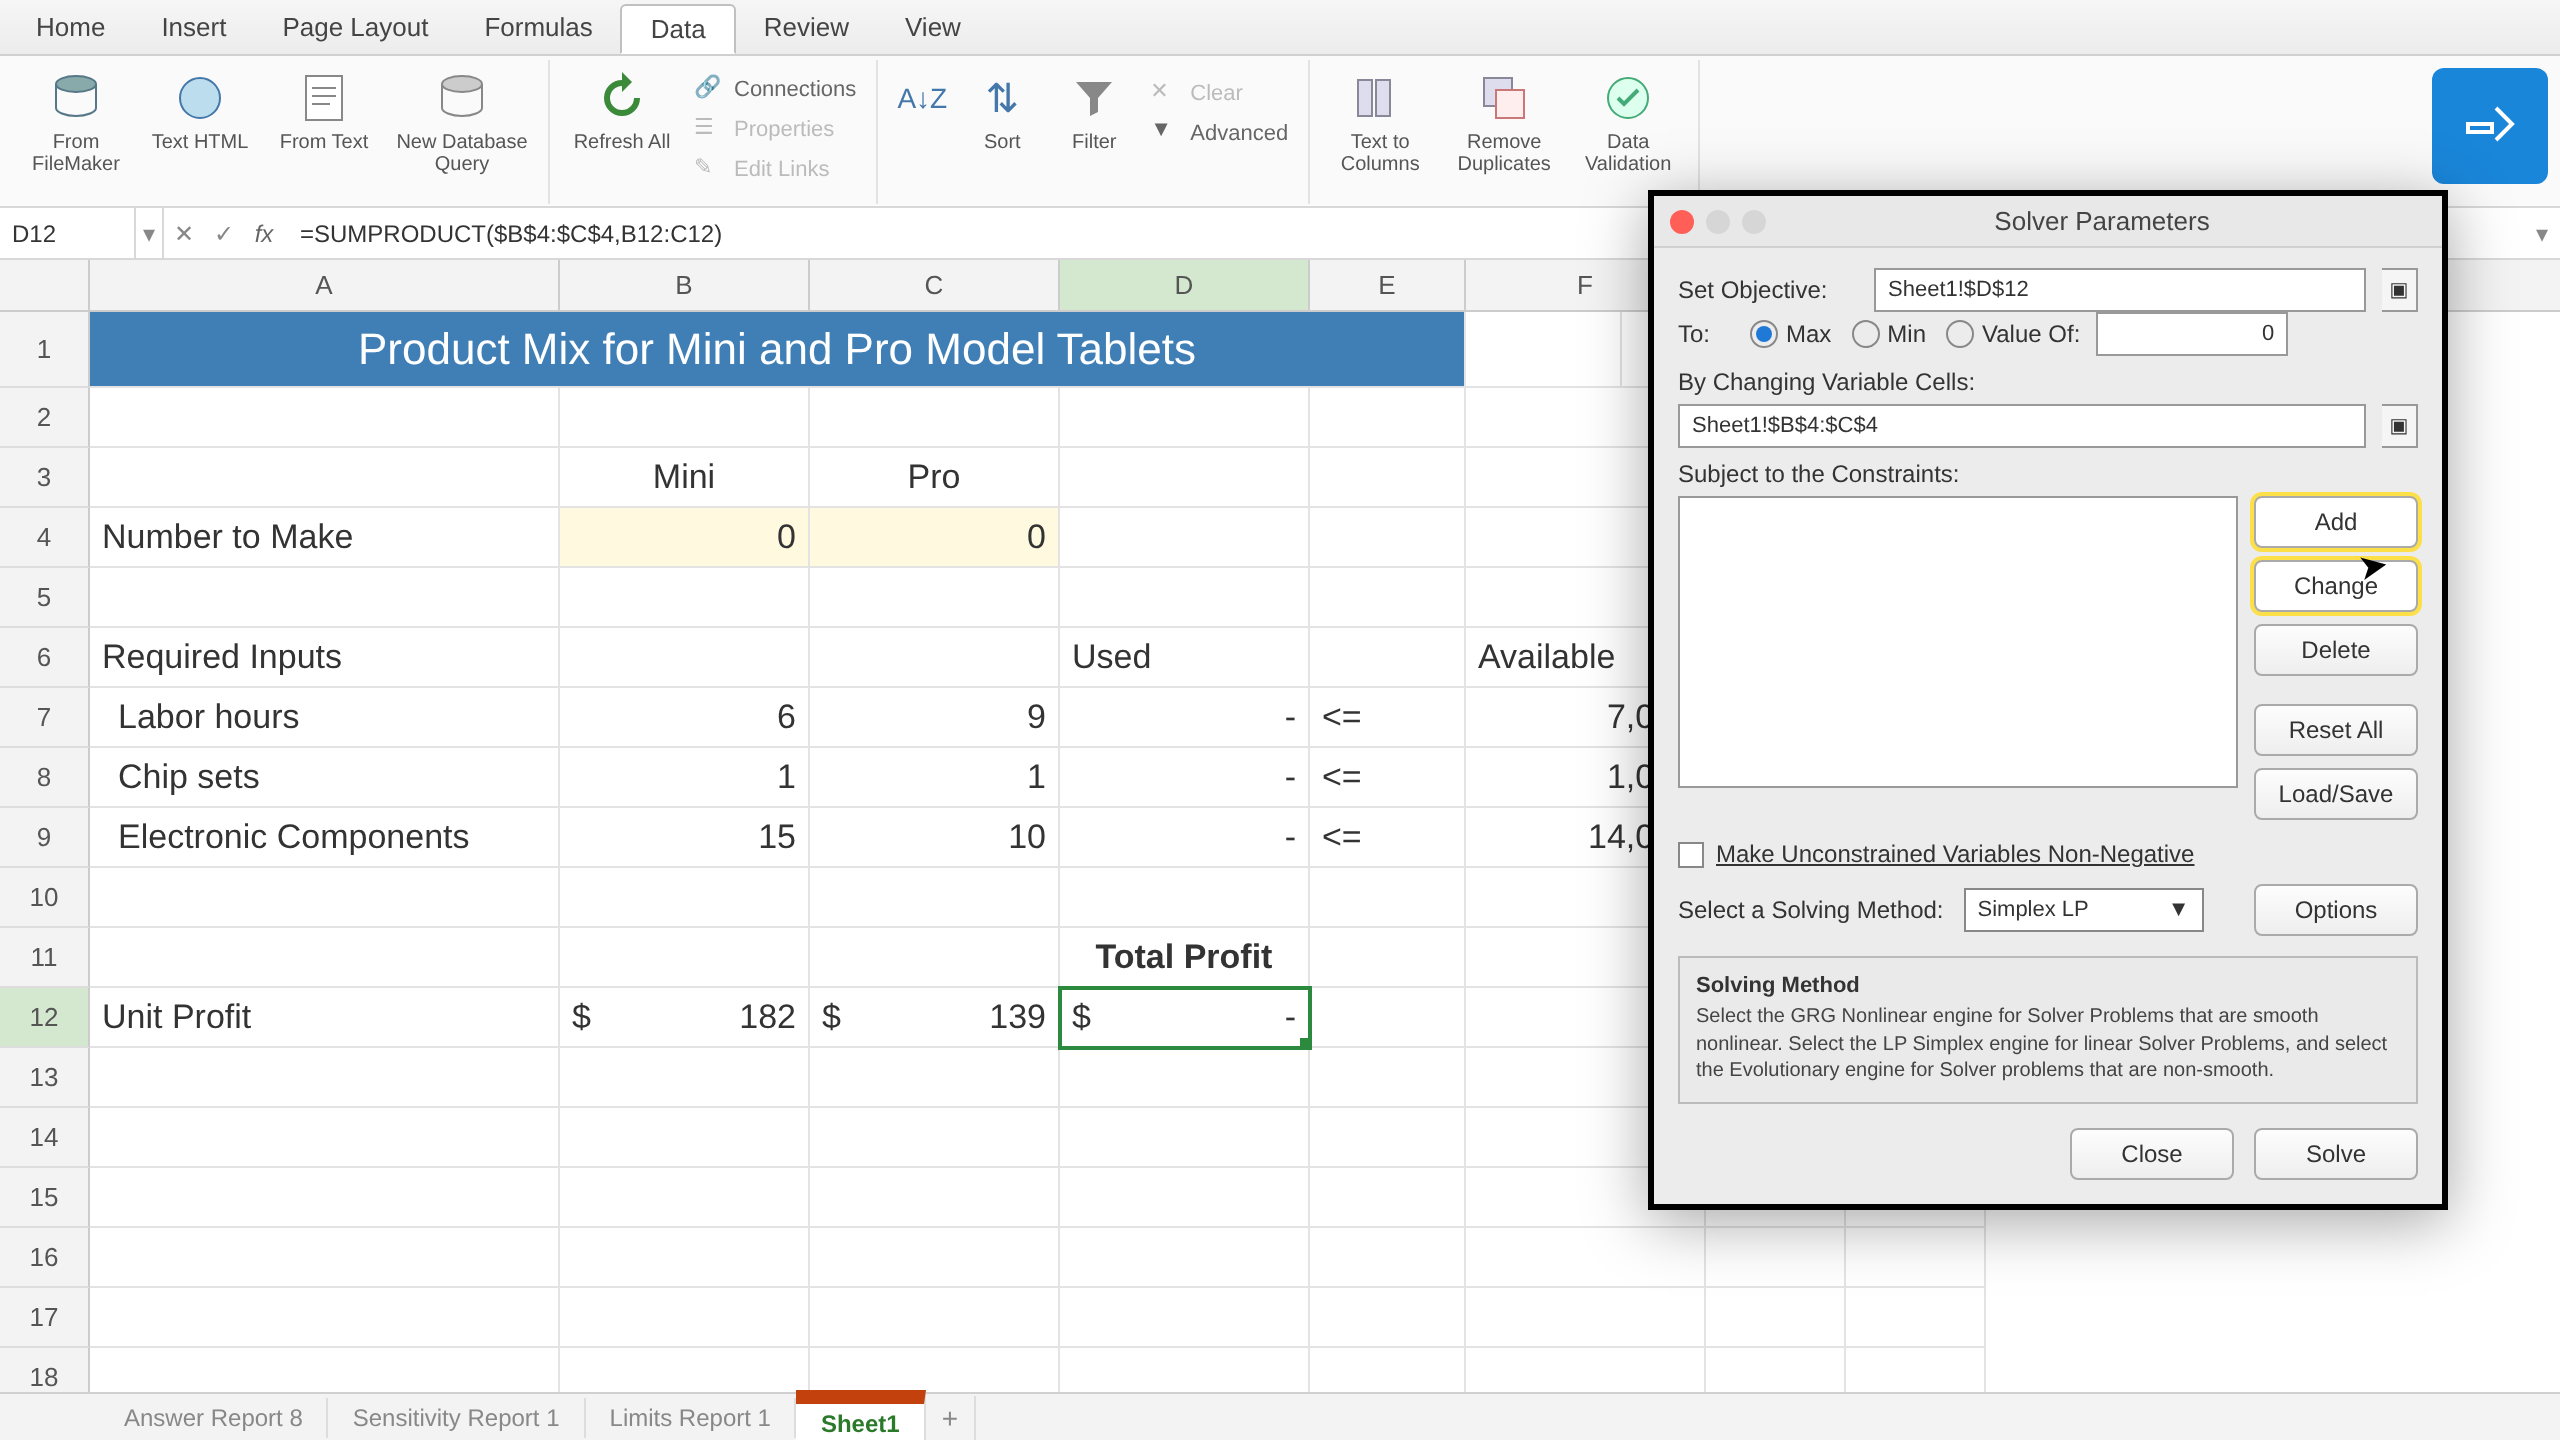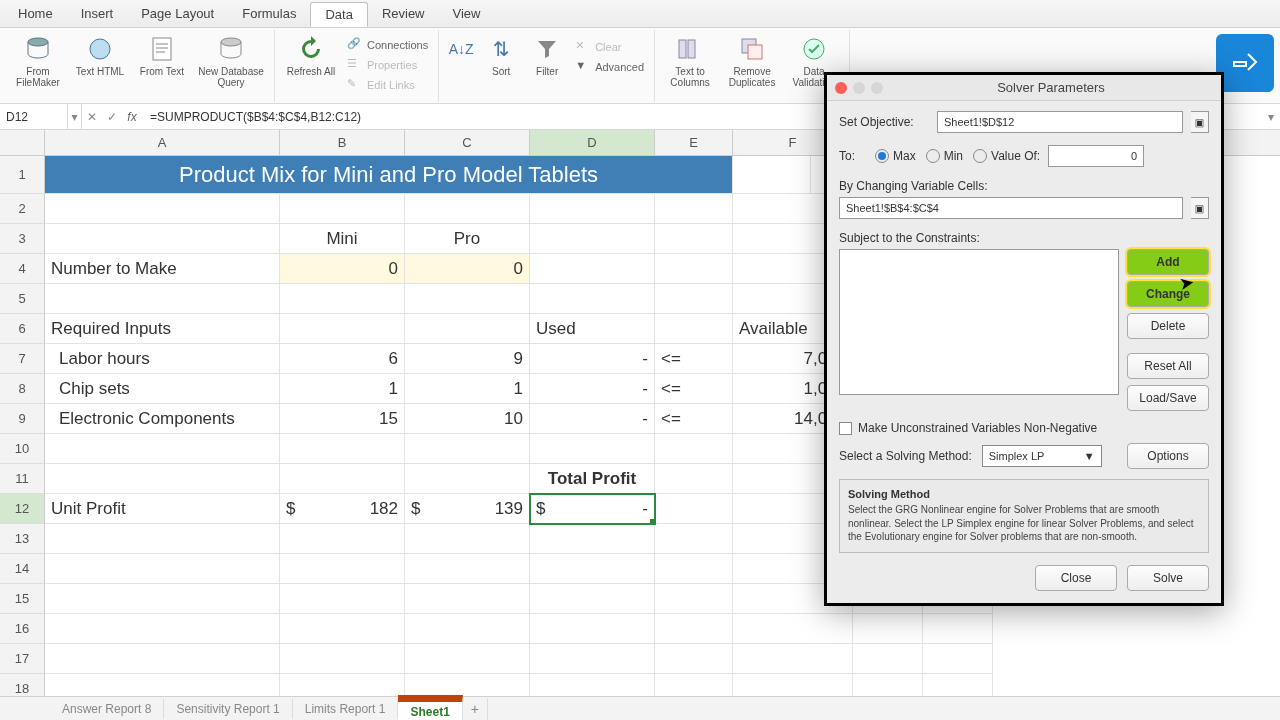--- a/index.html
+++ b/index.html
@@ -63,42 +63,42 @@
 .active-cell::after{ content:""; position:absolute; right:-3px; bottom:-3px; width:6px; height:6px; background:#2b8a3e; border:1px solid #fff;}
 .curr{ display:flex; justify-content:space-between; width:100%;}
 
 
 .sheet-tabs{ position:absolute; bottom:0; left:0; right:0; height:24px; background:#f3f3f3; border-top:1px solid #d0d0d0; display:flex; align-items:center; padding-left:50px; gap:0; font-size:12px;}
 .stab{ padding:3px 12px; color:#888; border-right:1px solid #ddd; cursor:pointer; white-space:nowrap;}
 .stab.active{ background:#fff; color:#2a7a2a; border-top:7px solid #c2410c; font-weight:600;}
 .stab.add{ color:#888; font-size:14px; padding:3px 8px;}
 
 
-.solver{ position:absolute; left:824px; top:72px; width:400px; background:#ececec; border:3px solid #000; font-size:12px; color:#333; z-index:50; box-shadow:0 6px 30px rgba(0,0,0,.35);}
+.solver{ position:absolute; left:824px; top:95px; width:400px; background:#ececec; border:3px solid #000; font-size:12px; color:#333; z-index:50; box-shadow:0 6px 30px rgba(0,0,0,.35);}
 .solver-title-bar{ height:26px; display:flex; align-items:center; padding:0 8px; gap:6px; background:#e8e8e8; border-bottom:1px solid #d0d0d0;}
 .traffic{ width:12px; height:12px; border-radius:50%; }
 .traffic.red{ background:#ff5f57;}
 .traffic.grey{ background:#d6d6d6;}
 .solver-title{ flex:1; text-align:center; font-size:13px; color:#444;}
 .solver-body{ padding:10px 12px 12px; }
-.s-row{ display:flex; align-items:center; gap:8px; margin-bottom:12px;}
+.s-row{ display:flex; align-items:center; gap:8px; margin-bottom:0;}
 .s-label{ font-size:12px; color:#333;}
 .s-input{ flex:1; height:22px; background:#fff; border:1px solid #999; padding:0 6px; font-size:11px; display:flex; align-items:center;}
 .s-ref-btn{ width:18px; height:22px; border:1px solid #999; border-left:none; background:#f5f5f5; display:flex; align-items:center; justify-content:center; font-size:10px;}
 .radio-row{ display:flex; align-items:center; gap:10px;}
 .radio-opt{ display:flex; align-items:center; gap:4px; font-size:12px;}
 .radio-dot{ width:14px; height:14px; border:1px solid #888; border-radius:50%; display:flex; align-items:center; justify-content:center;}
 .radio-dot.sel::after{ content:""; width:8px; height:8px; background:#2079d6; border-radius:50%;}
 .s-section-label{ font-size:12px; margin:6px 0 4px;}
 .constraints-area{ display:flex; gap:8px;}
 .constraints-list{ flex:1; height:146px; background:#fff; border:1px solid #999;}
 .side-btns{ display:flex; flex-direction:column; gap:6px; width:82px;}
 .sbtn{ height:26px; background:linear-gradient(#fdfdfd,#eee); border:1px solid #aaa; border-radius:4px; font-size:12px; display:flex; align-items:center; justify-content:center; cursor:pointer;}
-.sbtn.hl{ background:#84cc16; box-shadow: 0 0 0 2px #fde047; font-weight: bold;}
-.chk-row{ display:flex; align-items:center; gap:6px; margin:10px 0 8px;}
+.sbtn.hl{ background:#ffffff; box-shadow: 0 0 0 2px #fde047;}
+.chk-row{ display:flex; align-items:center; gap:6px; margin:10px 0 8px;text-decoration:underline;}
 .chkbox{ width:13px; height:13px; border:1px solid #888; background:#fff;}
 .method-row{ display:flex; align-items:center; gap:10px; margin-bottom:10px;}
 .select{ width:120px; height:22px; background:#fff; border:1px solid #888; display:flex; align-items:center; justify-content:space-between; padding:0 6px; font-size:11px;}
 .info-box{ border:1px solid #bbb; padding:8px; background:#eaeaea; margin-bottom:12px;}
 .info-title{ font-weight:600; font-size:11px; margin-bottom:3px;}
 .info-text{ font-size:10px; line-height:1.35; color:#444;}
 .bottom-btns{ display:flex; justify-content:flex-end; gap:10px;}
 
 
 .cursor{ position:absolute; left:1179px; top:272px; z-index:60; font-size:18px; transform:rotate(-10deg); color:#000; pointer-events:none;}

